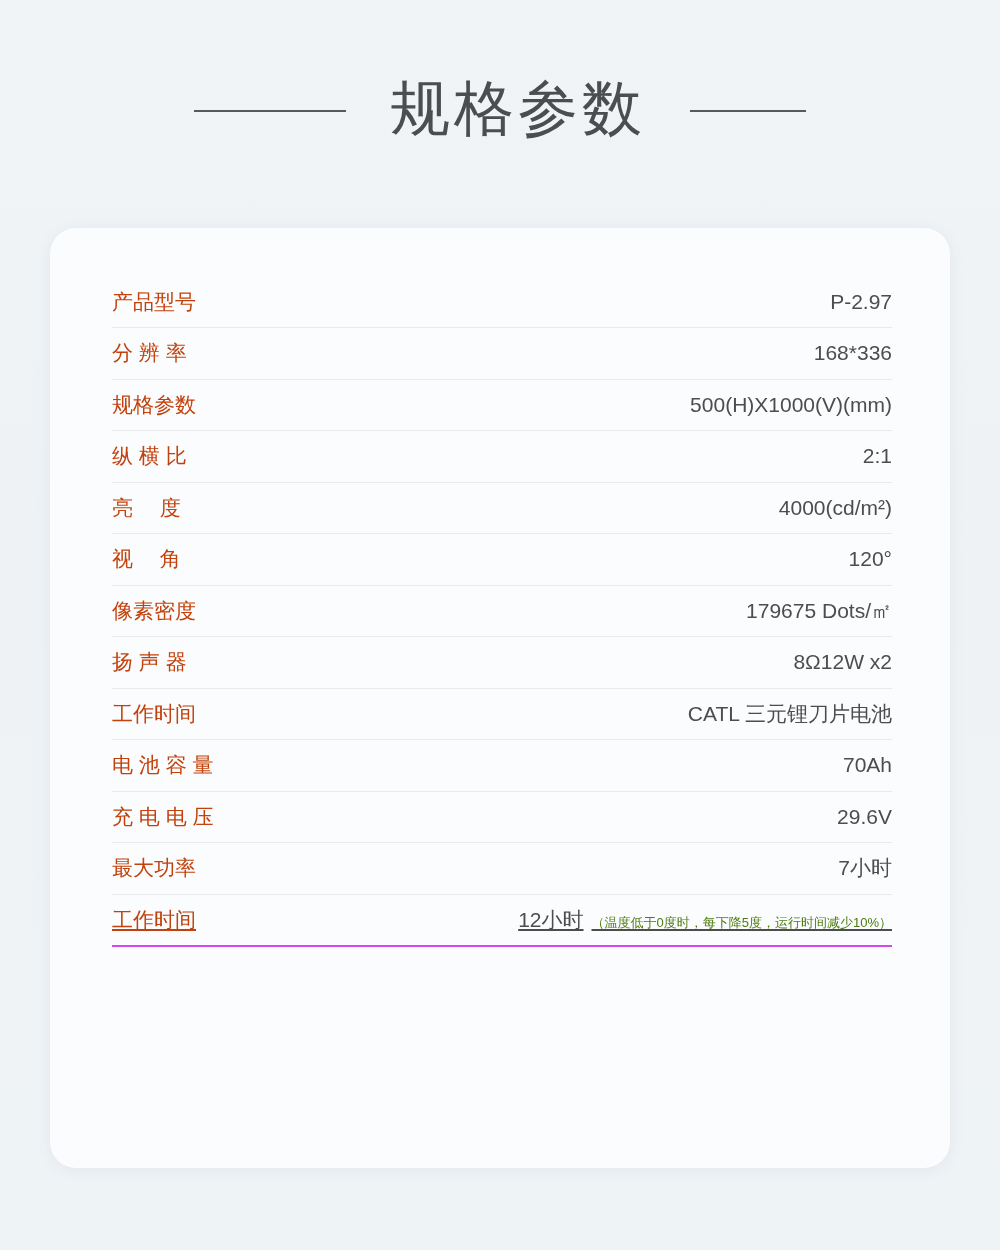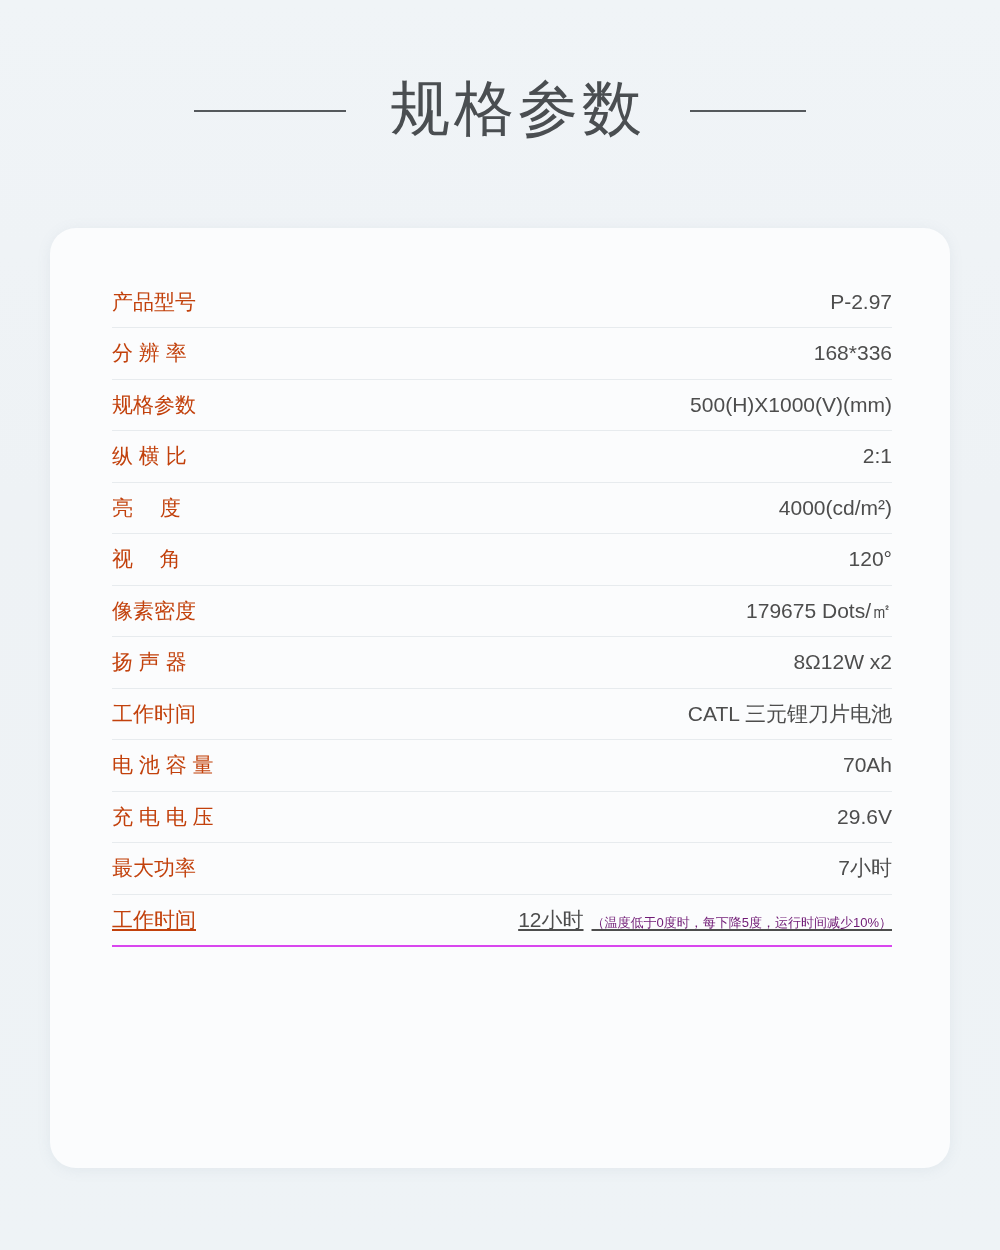--- a/index.html
+++ b/index.html
@@ -88,21 +88,21 @@
   }
   .cell-value {
     font-size: 21px;
     color: #4d4d4d;
     padding-left: 6px;
     white-space: nowrap;
     text-align: right;
   }
   .note {
     font-size: 13px;
-    color: #701a75;
+    color: #4d7c0f;
     margin-left: 8px;
   }
 </style>
 </head>
 <body>
 
 <div class="page">
 
   <div class="title-block">
     <span class="title-rule left"></span>

